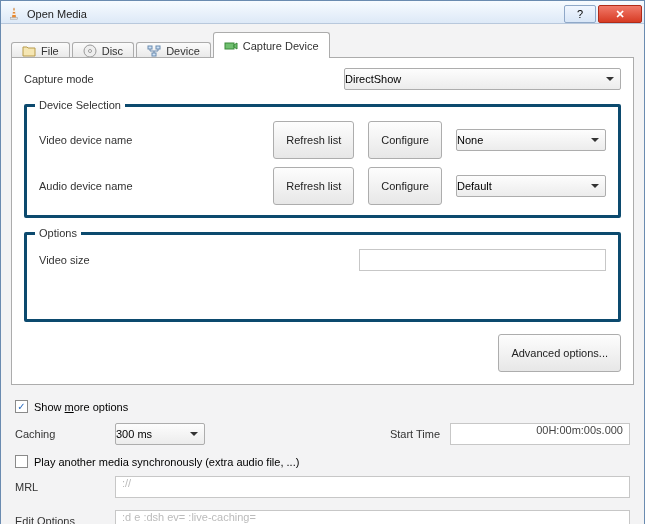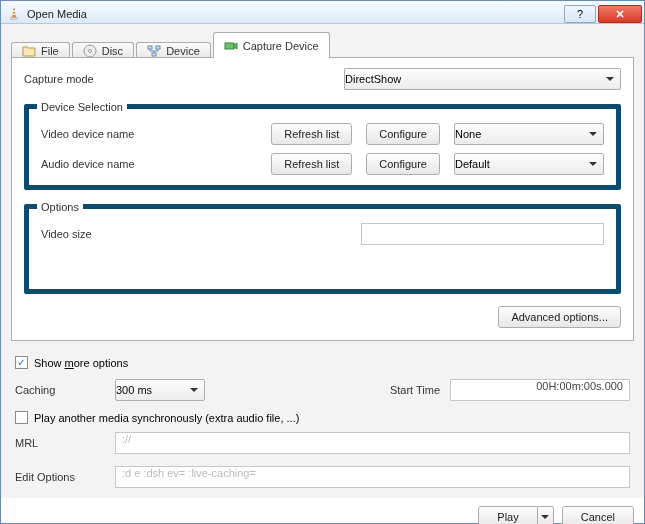--- a/index.html
+++ b/index.html
@@ -10,24 +10,24 @@
 .titlebar .title { flex: 1; color: #222; }
 .titlebar .tbtn { width: 32px; height: 18px; margin-left: 2px; border: 1px solid #8fa8c8; border-radius: 2px; display: flex; align-items: center; justify-content: center; background: linear-gradient(#f0f6ff,#d8e6f7); }
 .titlebar .tbtn.close { background: linear-gradient(#f17a6a,#d73b24); border-color: #b02b18; color: #fff; width: 44px; font-weight: bold; }
 .content { flex: 1; background: #f3f3f4; padding: 8px 10px 10px 10px; display: flex; flex-direction: column; }
 .tabs { display: flex; align-items: flex-end; height: 26px; }
 .tab { height: 16px; padding: 0 10px; display: flex; align-items: center; gap: 5px; border: 1px solid #acacac; border-bottom: none; background: linear-gradient(#fbfbfb,#e8e8e8); margin-right: 2px; border-radius: 3px 3px 0 0; color: #333; }
 .tab.active { height: 26px; background: #fff; position: relative; z-index: 2; }
 .tab .icon { width: 14px; height: 14px; display: flex; align-items: center; justify-content: center; }
 .panel { border: 1px solid #acacac; background: #fff; padding: 10px 12px 12px 12px; position: relative; top: -1px; }
 .row { display: flex; align-items: center; margin-bottom: 10px; }
-.group { border: 5px solid #0c4a6e; border-radius: 2px; padding: 14px 12px 10px 12px; position: relative; margin-top: 14px; }
+.group { border: 3px solid #0c4a6e; border-radius: 2px; padding: 14px 12px 10px 12px; position: relative; margin-top: 14px; }
 .group > .legend { position: absolute; top: -8px; left: 8px; background: #fff; padding: 0 4px; color: #333; }
 .grid3 { display: grid; grid-template-columns: 1fr auto auto auto; gap: 8px 14px; align-items: center; }
-.btn { height: 22px; padding: 0 12px; border: 1px solid #adadad; border-radius: 3px; background: linear-gradient(#fdfdfd,#e7e7e7); color: #222; display: inline-flex; align-items: center; justify-content: center; }
+.btn { height: 38px; padding: 0 12px; border: 1px solid #adadad; border-radius: 3px; background: linear-gradient(#fdfdfd,#e7e7e7); color: #222; display: inline-flex; align-items: center; justify-content: center; }
 .select { height: 22px; border: 1px solid #adadad; border-radius: 2px; background: linear-gradient(#fdfdfd,#ececec); display: flex; align-items: center; padding: 0 18px 0 0; position: relative; min-width: 140px; }
 .select::after { content: ""; position: absolute; right: 6px; top: 50%; margin-top: -2px; border: 4px solid transparent; border-top-color: #333; }
 .select.wide { flex: 1; }
 .textbox { height: 22px; border: 1px solid #c7c7c7; background: #fff; padding: 0 6px; display: flex; align-items: flex-start; color: #444; }
 .chk { display: flex; align-items: center; gap: 6px; }
 .chk .box { width: 13px; height: 13px; border: 1px solid #8a8a8a; background: #fff; display: flex; align-items: center; justify-content: center; font-size: 10px; color: #2a6bbf; }
 .more { margin-top: 10px; padding: 4px 4px 0 4px; }
 .footer { display: flex; justify-content: flex-end; gap: 8px; padding: 8px 10px; }
 .splitbtn { display: flex; }
 .splitbtn .btn { border-radius: 3px 0 0 3px; padding: 0 18px; }

